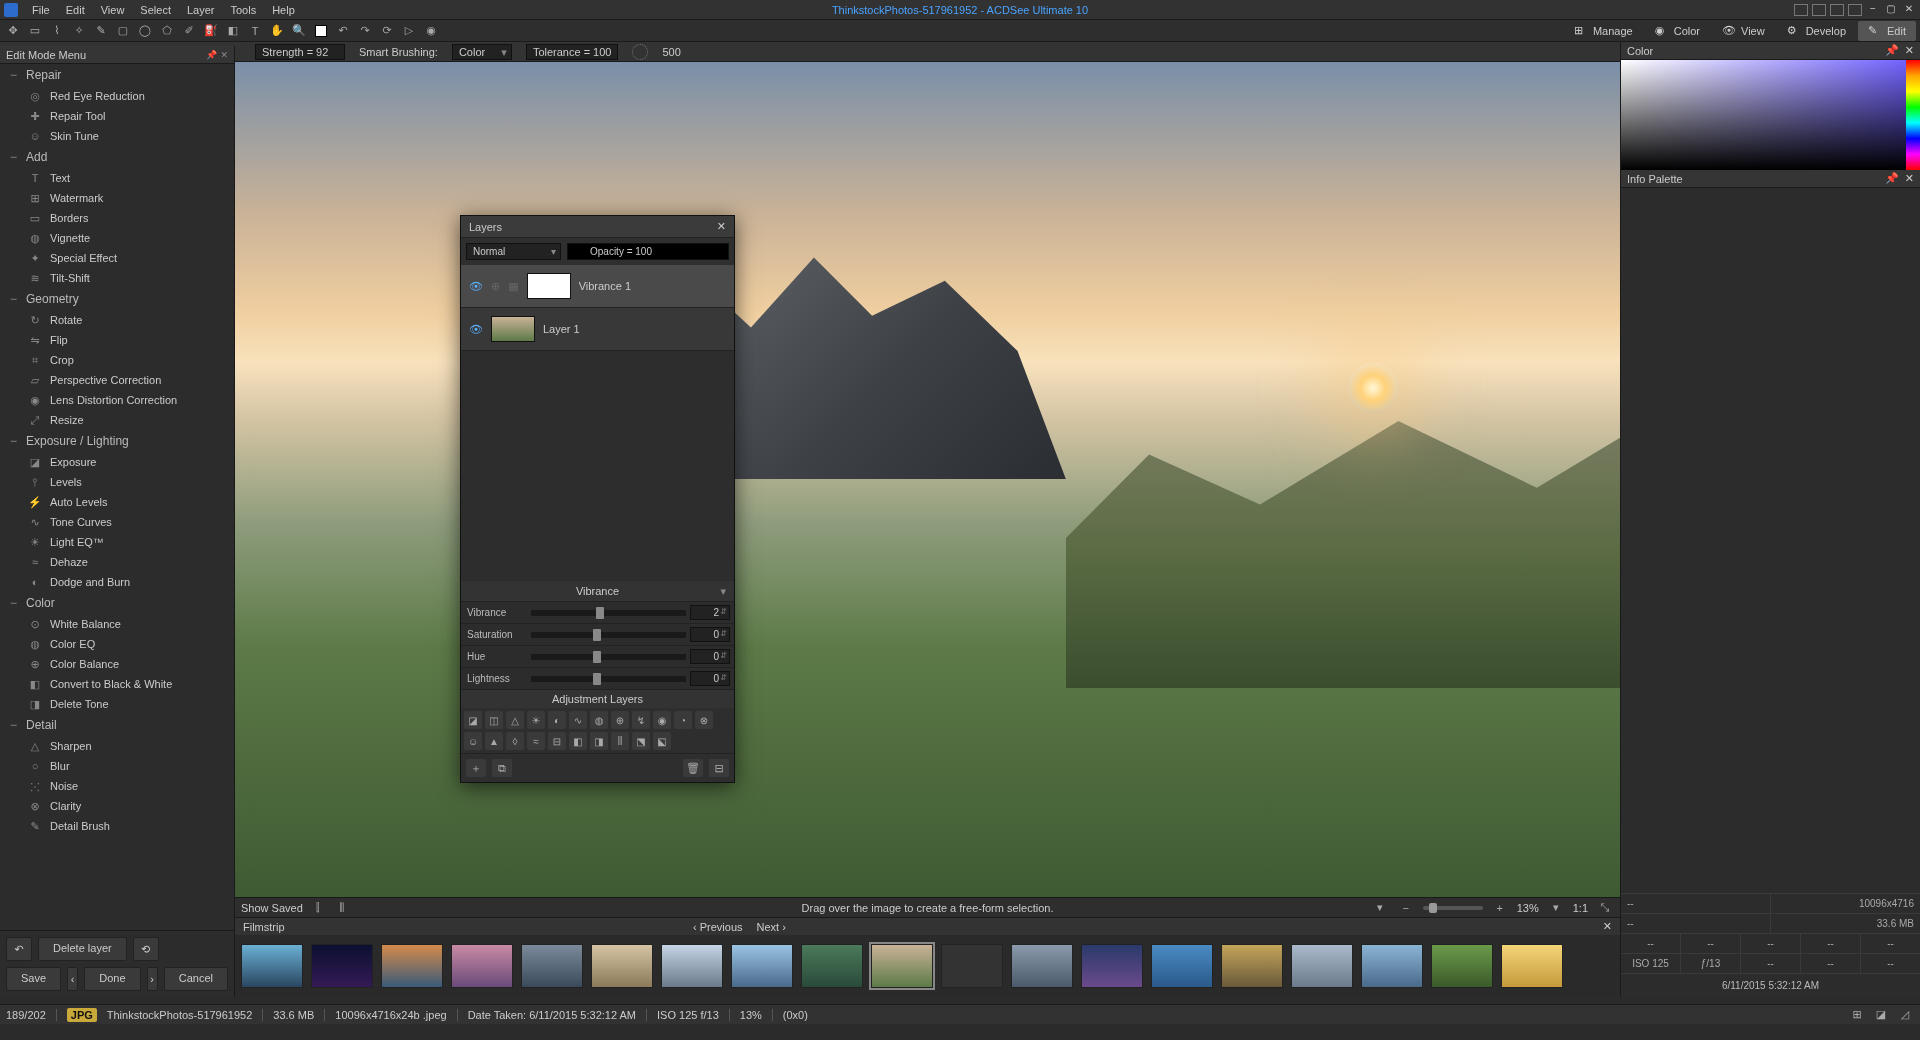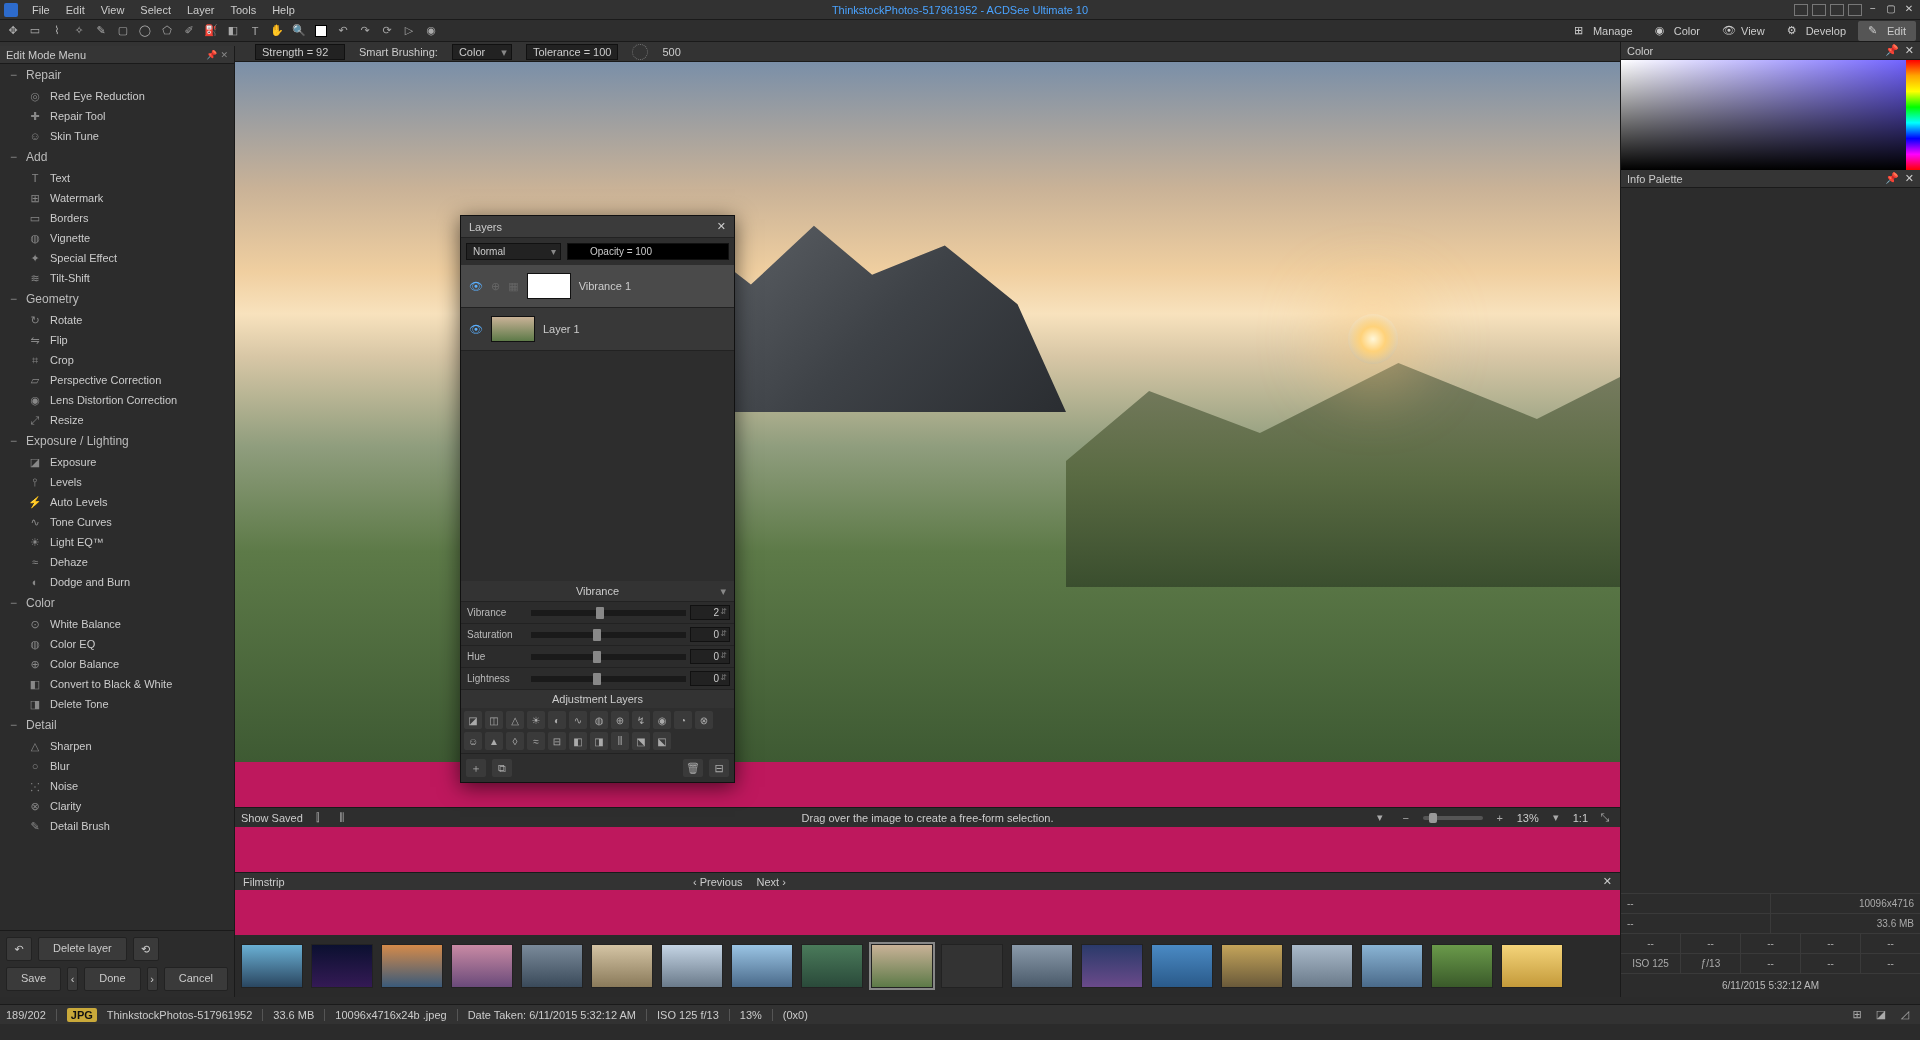--- a/index.html
+++ b/index.html
@@ -36,21 +36,21 @@
 .group-hdr::before { content:"−"; color:#888;width:10px; }
 .tool { display:flex;align-items:center;gap:8px;padding:3px 10px 3px 28px;cursor:pointer; }
 .tool .ic { width:14px;height:14px;color:#888;display:flex;align-items:center;justify-content:center;font-size:11px; }
 .tool.dim { color:#777; }
 #left-bottom { position:absolute;bottom:0;left:0;right:0;padding:6px;display:flex;flex-direction:column;gap:6px;background:#2c2c2c;border-top:1px solid #1a1a1a; }
 #left-bottom .btnrow { display:flex;gap:6px; }
 .btn { background:#3a3a3a;border:1px solid #222;padding:4px 14px;border-radius:2px;cursor:pointer; }
 .ibtn { width:26px;height:24px;background:#3a3a3a;border:1px solid #222;border-radius:2px;display:flex;align-items:center;justify-content:center; }
 
 
-#center { position:absolute; left:235px; right:300px; top:62px; bottom:43px; background:#be185d; display:flex; flex-direction:column;gap:45px; }
+#center { position:absolute; left:235px; right:300px; top:62px; bottom:43px; background:#86efac; display:flex; flex-direction:column; }
 #canvas { flex:1; position:relative; overflow:hidden; display:flex; align-items:center; justify-content:center; }
 
 .landscape { position:absolute; inset:0; background:
   linear-gradient(180deg,#7a8fa8 0%,#c9b297 18%,#f0cfa0 30%,#f8e2bd 36%,#d8c7a6 42%,#8f9d7d 55%,#5d7a48 70%,#3e5a33 100%);
 }
 .mountain { position:absolute;left:25%;top:22%;width:35%;height:28%;
   background:linear-gradient(135deg,#6d7176 0%,#3e4247 60%,#2a2d31 100%);
   clip-path:polygon(0% 100%,10% 40%,22% 10%,35% 35%,48% 5%,60% 30%,75% 15%,90% 45%,100% 100%); }
 .sun { position:absolute; right:16%; top:36%; width:50px;height:50px;border-radius:50%;
   background:radial-gradient(circle,#fff7d9 0%,#ffd27a 35%,rgba(255,190,90,0) 72%); box-shadow:0 0 60px 30px rgba(255,200,120,.35); }

